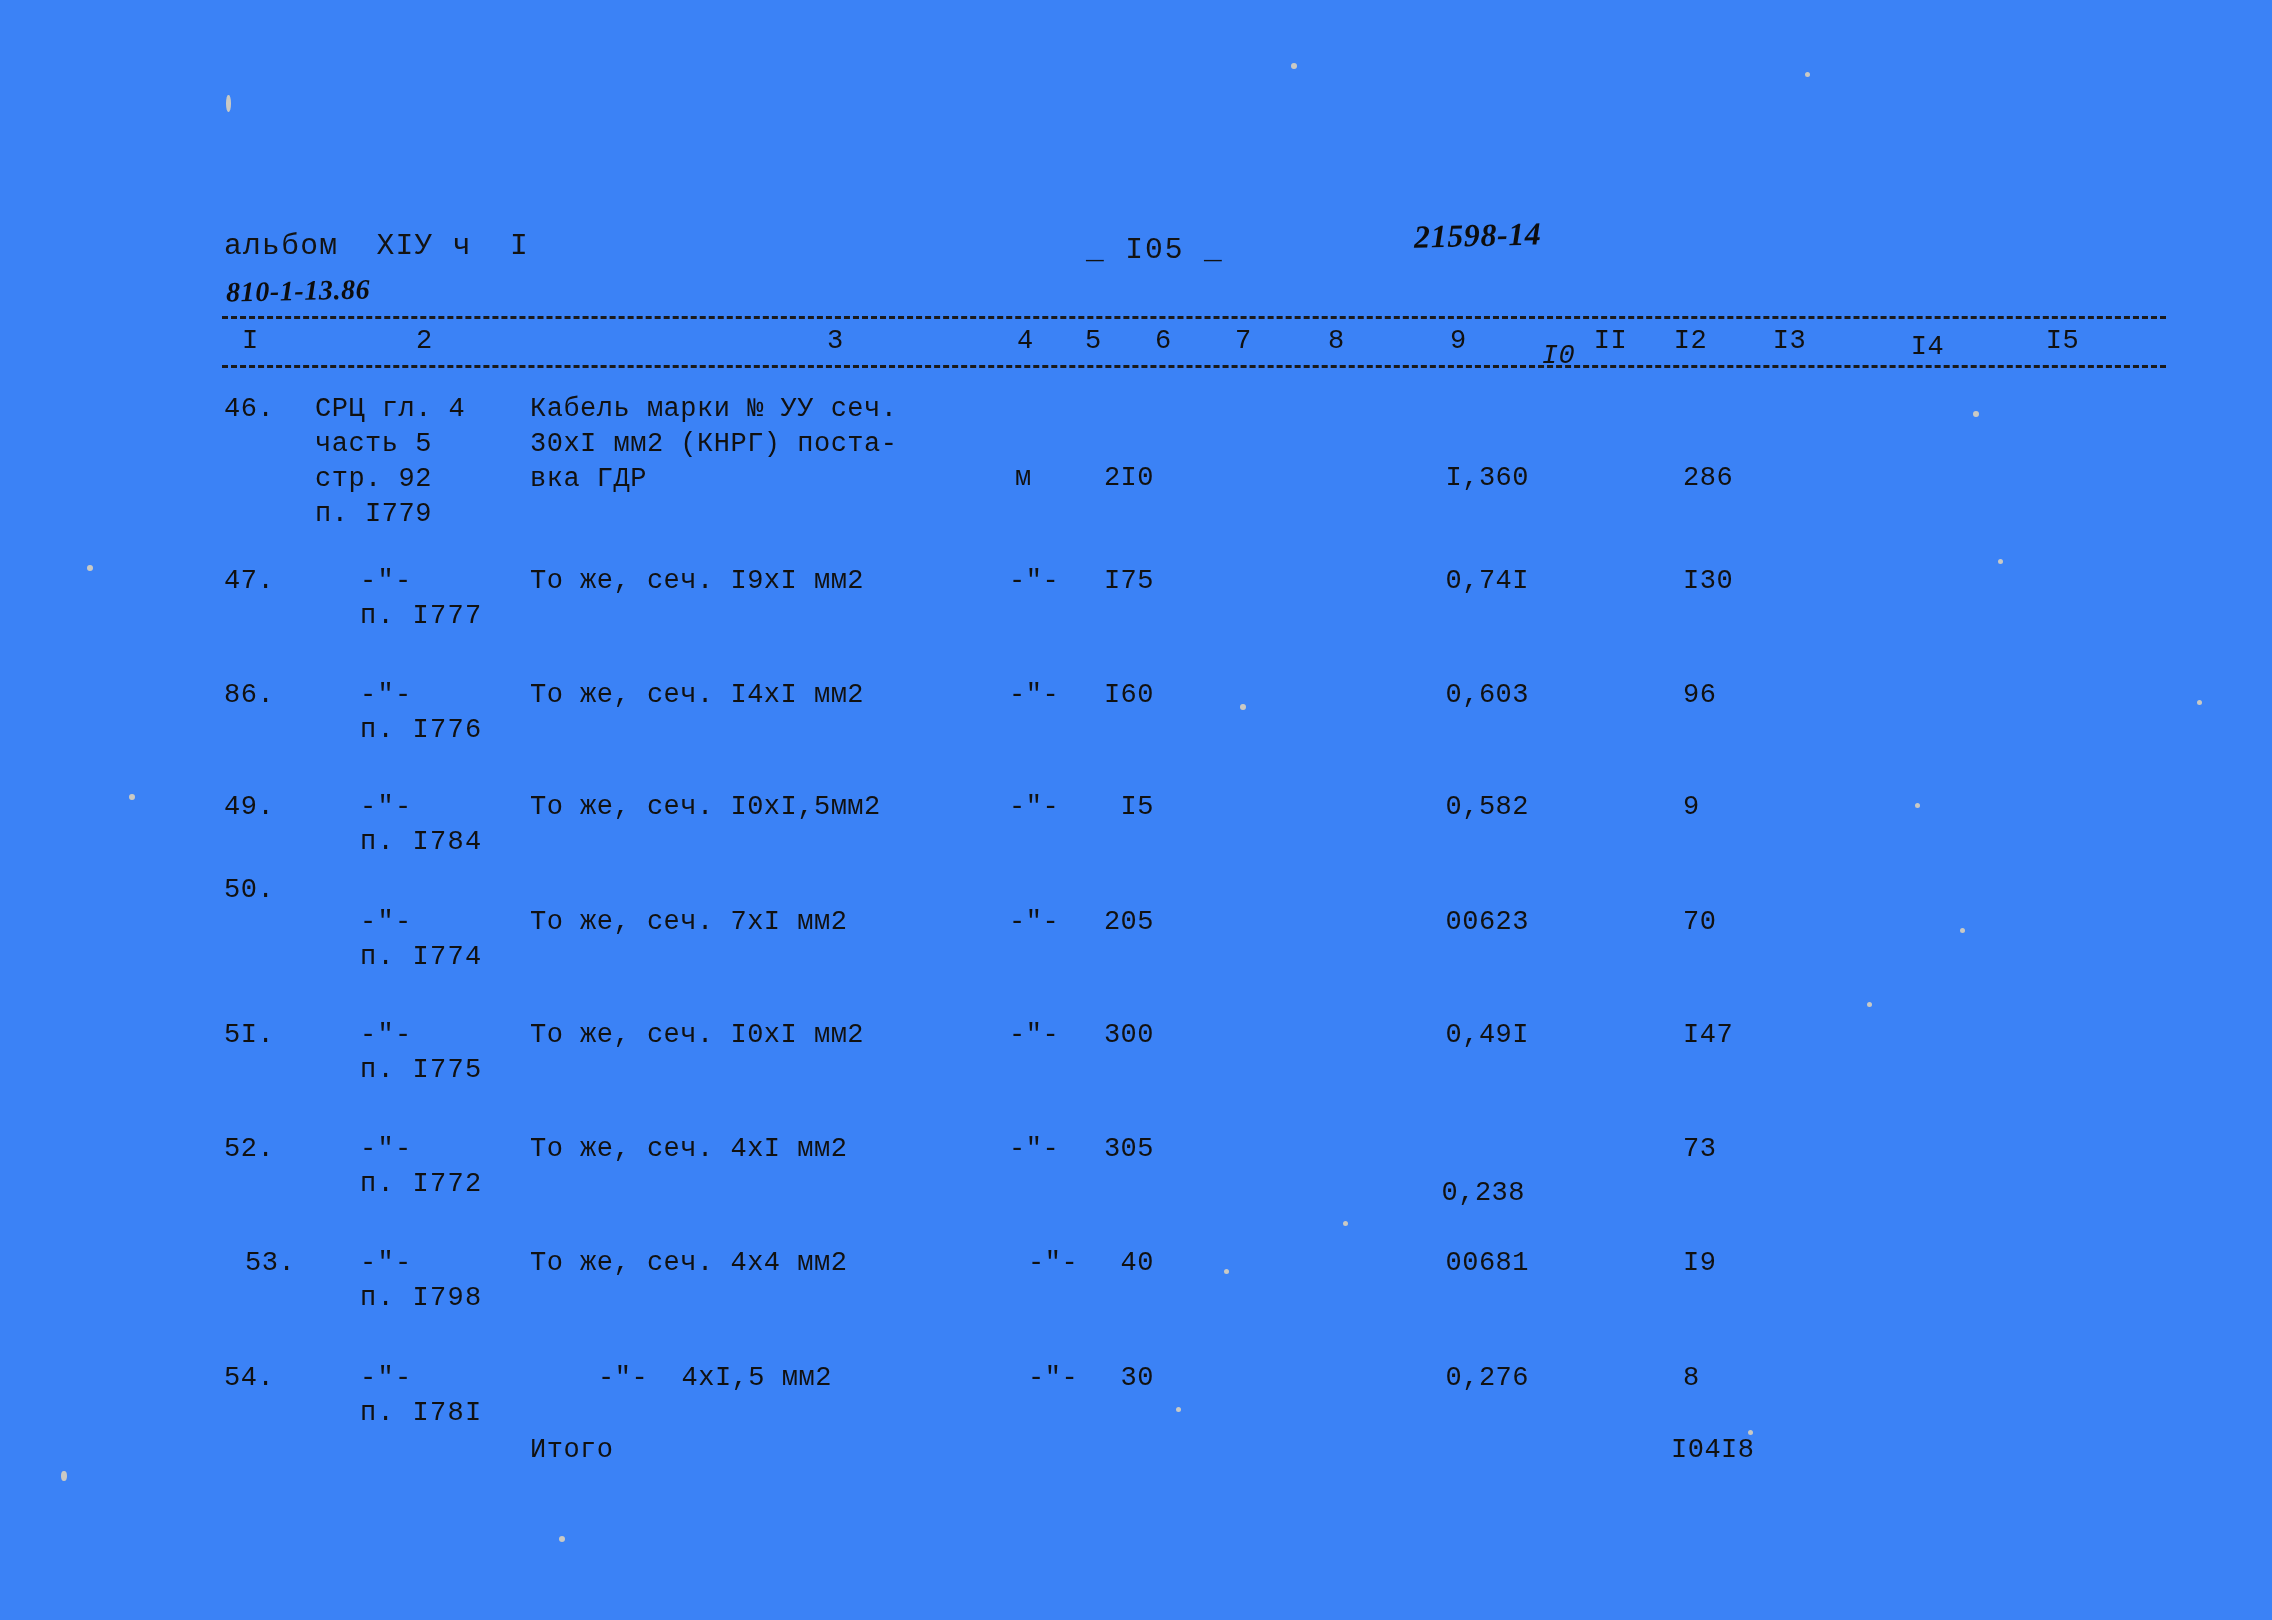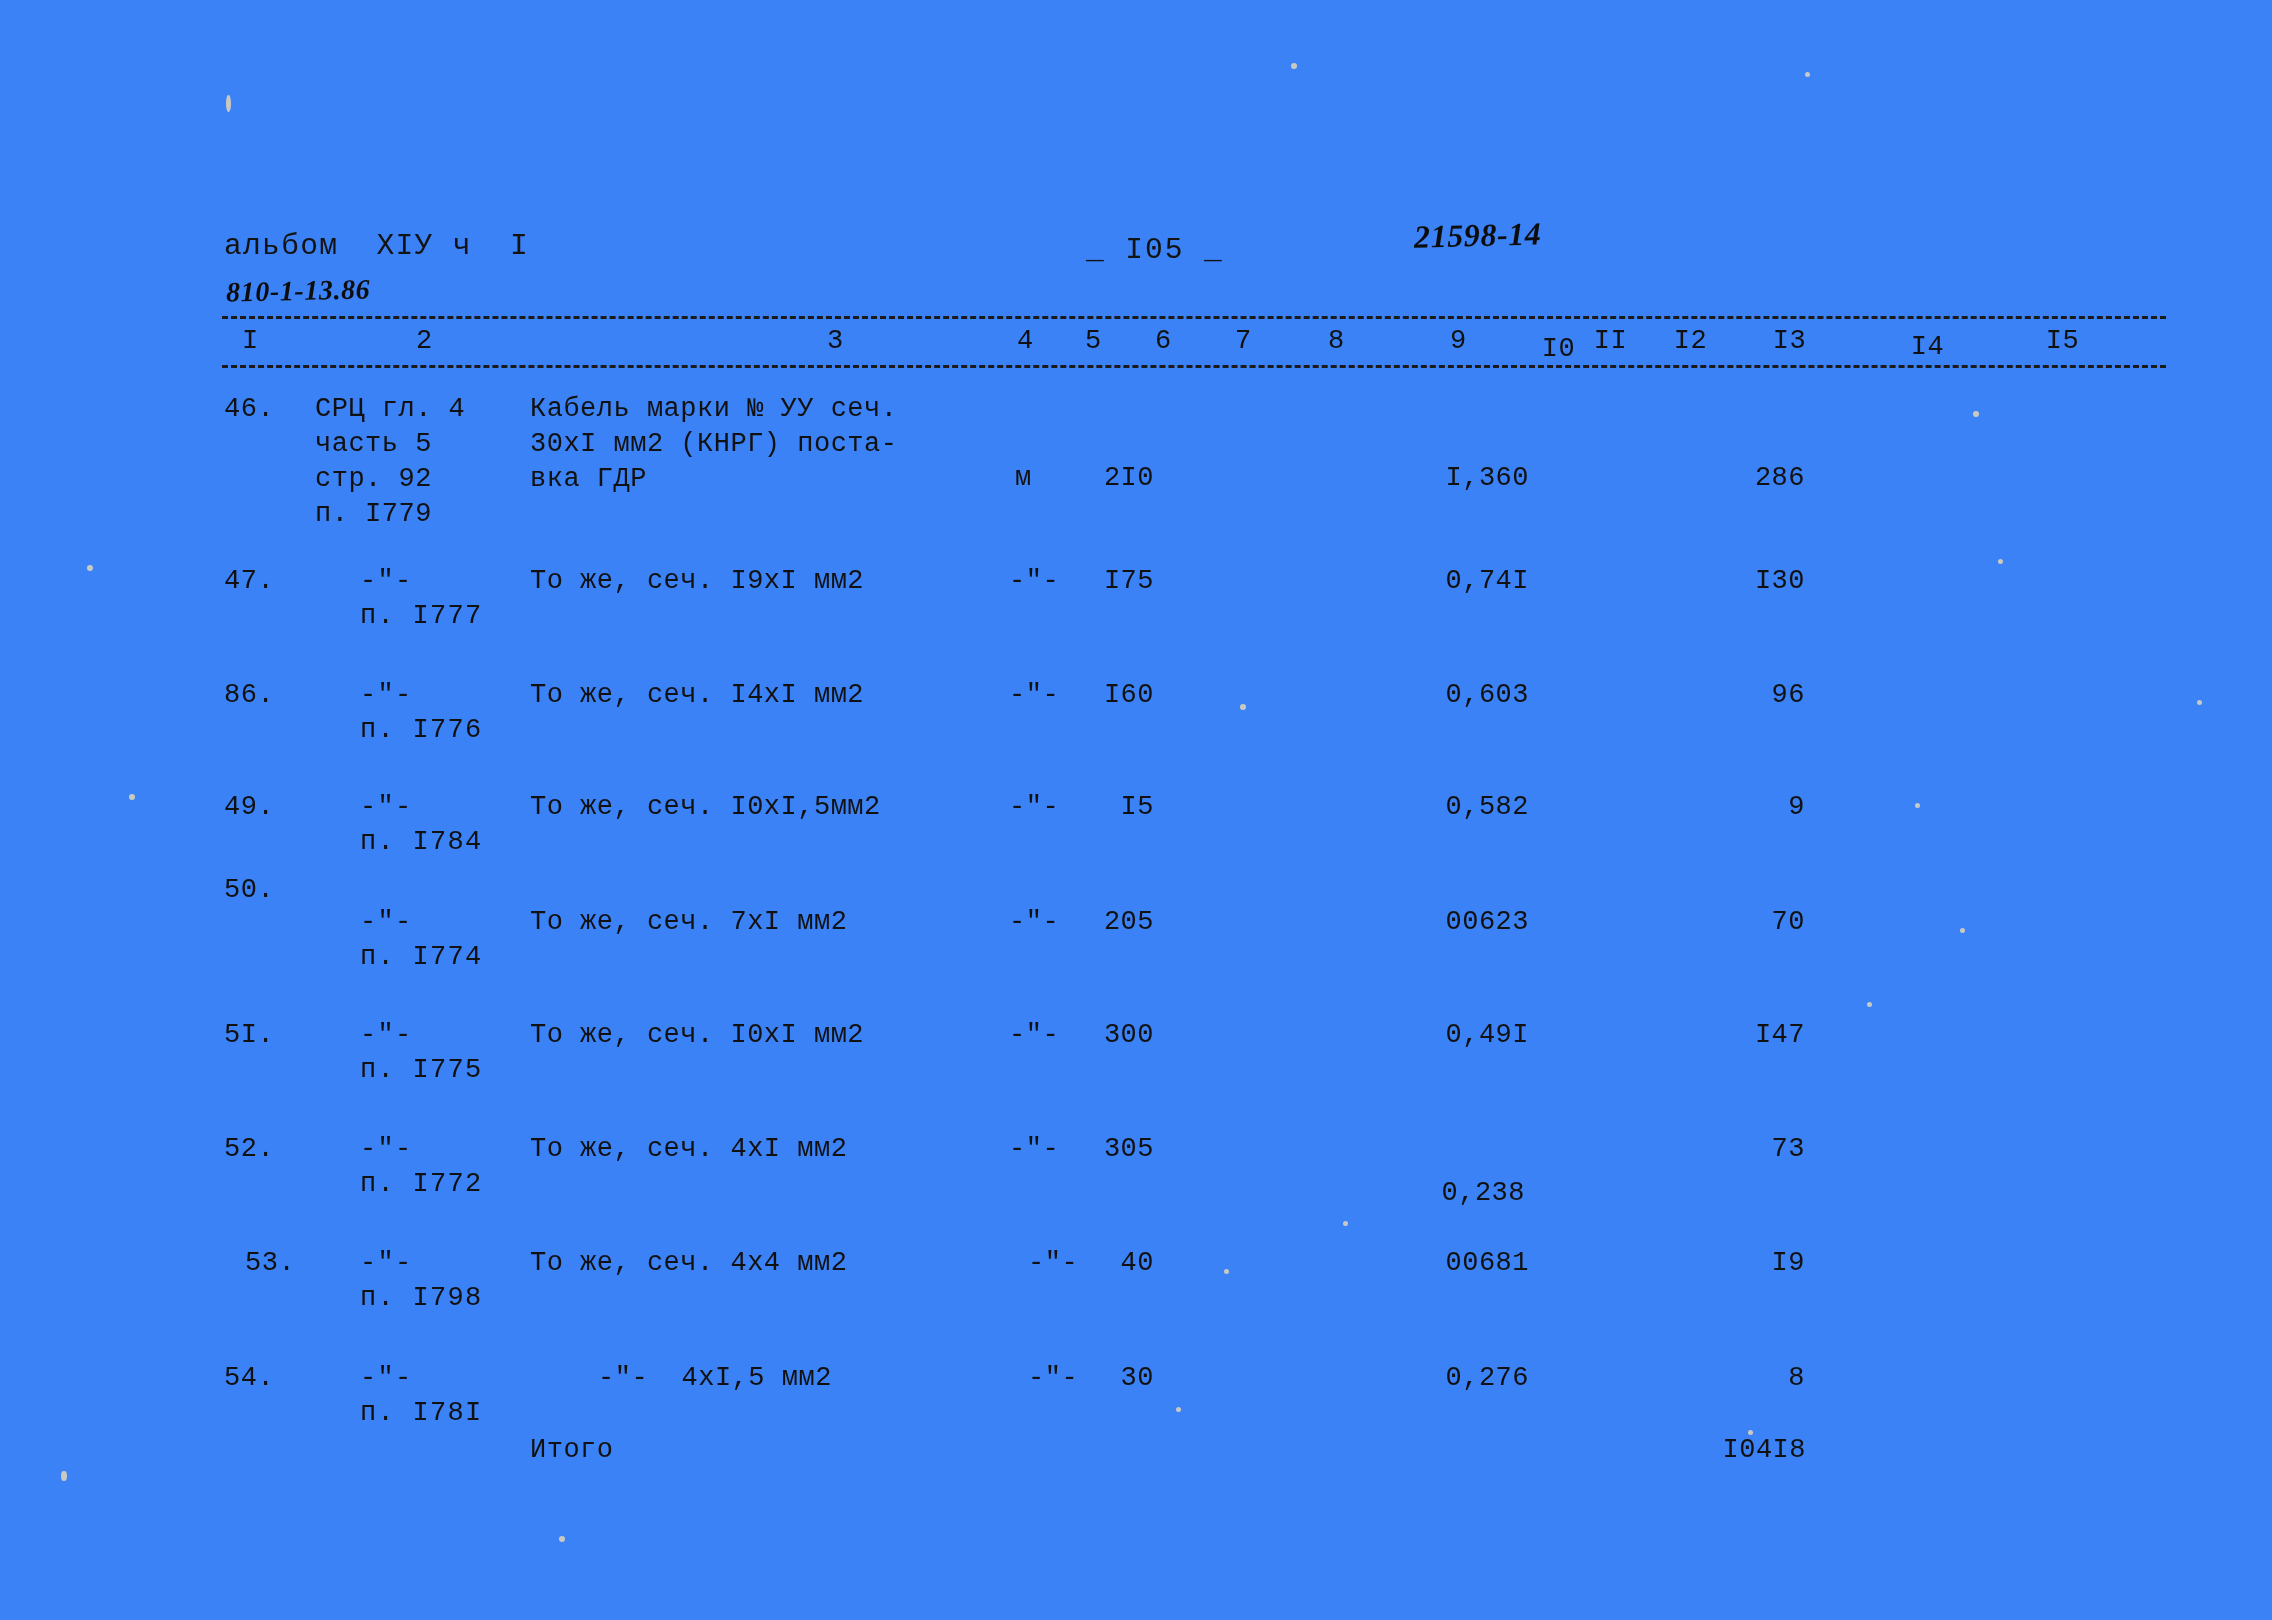--- a/index.html
+++ b/index.html
@@ -78,21 +78,21 @@
     line-height: 35px;
     white-space: pre;
     letter-spacing: 0.5px;
   }
   .c-num      { text-align: left; }
   .c-ref      { text-align: left; }
   .c-desc     { text-align: left; }
   .c-unit     { text-align: left; }
   .c-qty      { text-align: right; }
   .c-val      { text-align: right; }
-  .c-tot      { text-align: right; }
+  .c-tot      { }
 
   .ditto { letter-spacing: 1.3px; }
 </style>
 </head>
 <body>
 
 <div id="page">
 
   <div class="txt album-title" style="left:224px; top:229px;">альбом  XIУ ч  I</div>
 
@@ -108,21 +108,21 @@
 
   <div class="colnum" style="left:231px;  top:326px; width:39px;">I</div>
   <div class="colnum" style="left:405px;  top:326px; width:39px;">2</div>
   <div class="colnum" style="left:816px; top:326px; width:39px;">3</div>
   <div class="colnum" style="left:1006px; top:326px; width:39px;">4</div>
   <div class="colnum" style="left:1074px; top:326px; width:39px;">5</div>
   <div class="colnum" style="left:1144px; top:326px; width:39px;">6</div>
   <div class="colnum" style="left:1224px; top:326px; width:39px;">7</div>
   <div class="colnum" style="left:1317px; top:326px; width:39px;">8</div>
   <div class="colnum" style="left:1439px; top:326px; width:39px;">9</div>
-  <div class="colnum" style="left:1536px; top:334px; width:45px;">I0</div>
+  <div class="colnum" style="left:1536px; top:341px; width:45px;font-style:italic;">I0</div>
   <div class="colnum" style="left:1588px; top:326px; width:45px;">II</div>
   <div class="colnum" style="left:1668px; top:326px; width:45px;">I2</div>
   <div class="colnum" style="left:1767px; top:326px; width:45px;">I3</div>
   <div class="colnum" style="left:1905px; top:332px; width:45px;">I4</div>
   <div class="colnum" style="left:2040px; top:326px; width:45px;">I5</div>
 
   <div>
     <div class="cell c-num" style="left:224px;  top:392px;">46.</div>
     <div class="cell c-ref" style="left:315px;  top:392px;">СРЦ гл. 4
 часть 5

